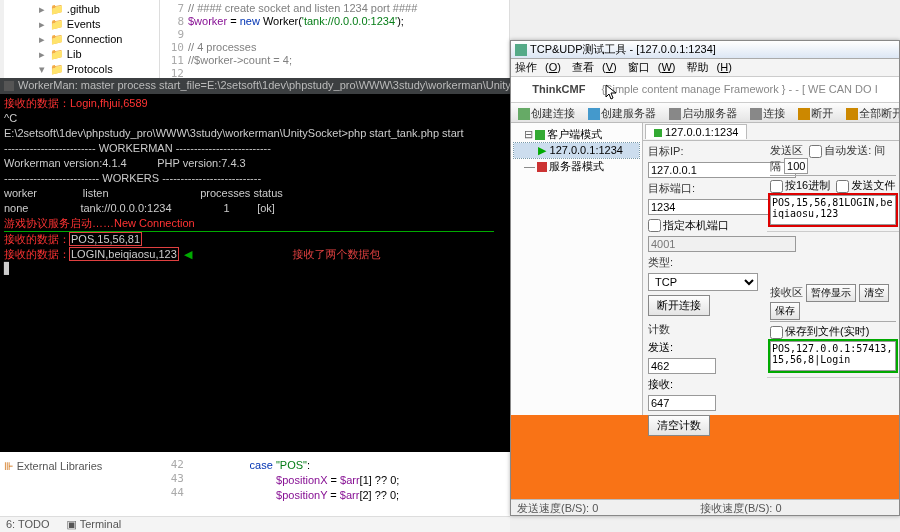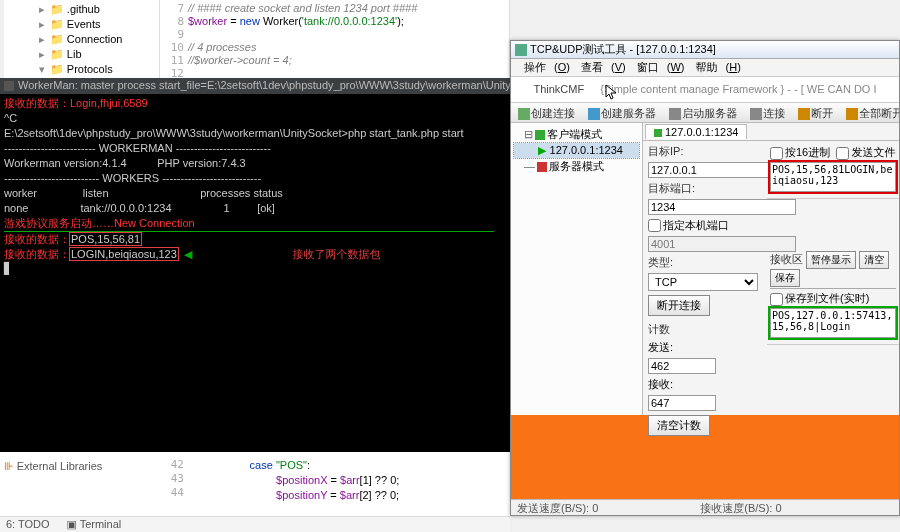--- a/index.html
+++ b/index.html
@@ -9,21 +9,21 @@
 
 .tree{left:4px;top:0;width:156px;height:78px;background:#fff;border-right:1px solid #ddd;padding:2px 0}
 .tr{padding:1px 0 1px 20px;cursor:pointer}
 .tr .ar{display:inline-block;width:8px;color:#888}
 .tr .fd{color:#555}
 
 
 .code-t{left:160px;top:0;width:350px;height:78px;background:#fff;border-right:1px solid #ddd}
 .gut{float:left;width:24px;text-align:right;color:#aaa;font-family:monospace;font-size:11px;line-height:13px;padding-top:2px}
 .src{margin-left:28px;font-family:monospace;font-size:11px;line-height:13px;padding-top:2px;white-space:pre}
-.cm{color:#808080;font-style:italic}
+.cm{color:#808080;}
 .kw{color:#0033b3}
 .str{color:#067d17}
 .va{color:#871094}
 
 
 .termbar{left:0;top:78px;width:510px;height:16px;background:#3c3f41;color:#bbb;font-size:10px;padding:1px 4px;overflow:hidden;white-space:nowrap}
 .termbar .ic{display:inline-block;width:10px;height:10px;background:#555;margin-right:4px;vertical-align:middle}
 .term{left:0;top:94px;width:510px;height:358px;background:#000;color:#ccc;font-family:monospace;font-size:11px;line-height:14px;padding:2px 4px;white-space:pre}
 .term .r{color:#f33}
 .term .ob{outline:1px solid #e04040;padding:0 1px}
@@ -39,25 +39,25 @@
 .src2{position:absolute;left:190px;top:458px;font-family:monospace;font-size:11px;line-height:14px;white-space:pre}
 
 
 .btm{left:0;top:516px;width:510px;height:24px;background:#f4f4f4;border-top:1px solid #ddd;font-size:10px;padding:1px 6px;color:#555}
 .btm span{margin-right:14px}
 
 
 .win{left:510px;top:40px;width:390px;height:476px;background:#f97316;border:1px solid #888;box-shadow:0 0 4px rgba(0,0,0,.3)}
 .titlebar{height:18px;background:linear-gradient(#fff,#dce6f4);border-bottom:1px solid #aaa;padding:1px 4px;font-size:11px}
 .titlebar .ic{display:inline-block;width:12px;height:12px;background:#5a8;vertical-align:middle;margin-right:3px}
-.menu{height:18px;background:#f4f4f4;border-bottom:1px solid #ccc;padding:1px 13px}
+.menu{height:18px;background:#f4f4f4;border-bottom:1px solid #ccc;padding:1px 4px}
 .menu span{margin-right:8px;cursor:pointer}
 .menu u{text-decoration:underline}
 .banner{height:26px;background:#fff;border-bottom:1px solid #ccc;text-align:center;padding-top:4px;font-size:13px;color:#888;overflow:hidden;white-space:nowrap}
-.banner b{color:#444;font-weight:normal;margin-right:16px}
+.banner b{color:#444;font-weight:bold;margin-right:16px}
 .cur{position:absolute;left:605px;top:84px;width:14px;height:18px;pointer-events:none}
 .cur svg{width:14px;height:18px}
 .tb{height:20px;background:linear-gradient(#fdfdfd,#e4e4e4);border-bottom:1px solid #bbb;padding:1px 3px;white-space:nowrap;overflow:hidden}
 .tb .b{display:inline-block;padding:1px 3px;margin-right:2px;border:1px solid transparent;font-size:10px;color:#333;cursor:pointer}
 .tb .i{display:inline-block;width:12px;height:12px;vertical-align:middle;margin-right:1px}
 .i-new{background:#6a6}
 .i-srv{background:#49c}
 .i-start{background:#888}
 .i-conn{background:#888}
 .i-disc{background:#c80}
@@ -221,20 +221,21 @@
             <input class="inp sm" value="647" style="">
           </div>
         <div class="row" style="margin-top:4px">
             <button class="btn">清空计数</button>
           </div>
       </div>
     </div>
 
     <div class="r-col">
       <div class="sect">
+        <div class="sh"><span>发送区</span>&nbsp;&nbsp;<input type="checkbox" class="cb" style=""><span>自动发送:</span> <span>间隔</span> <input class="inp" style="width: 24px;" value="100"></div>
         <div style="margin:2px 0"><input type="checkbox" class="cb" style=""><span>按16进制</span>&nbsp;&nbsp;<input type="checkbox" class="cb" style=""><span>发送文件</span></div>
         <textarea class="ta hi" style="">POS,15,56,81LOGIN,beiqiaosu,123</textarea>
       </div>
       <div class="sect" style="margin-top:50px">
         <div class="sh"><span>接收区</span>&nbsp;<button class="btn sm">暂停显示</button> <button class="btn sm">清空</button> <button class="btn sm">保存</button></div>
         <div style="margin:2px 0"><input type="checkbox" class="cb" style=""><span>保存到文件(实时)</span></div>
         <textarea class="ta g" style="">POS,127.0.0.1:57413,15,56,8|Login</textarea>
       </div>
     </div>
   </div>

